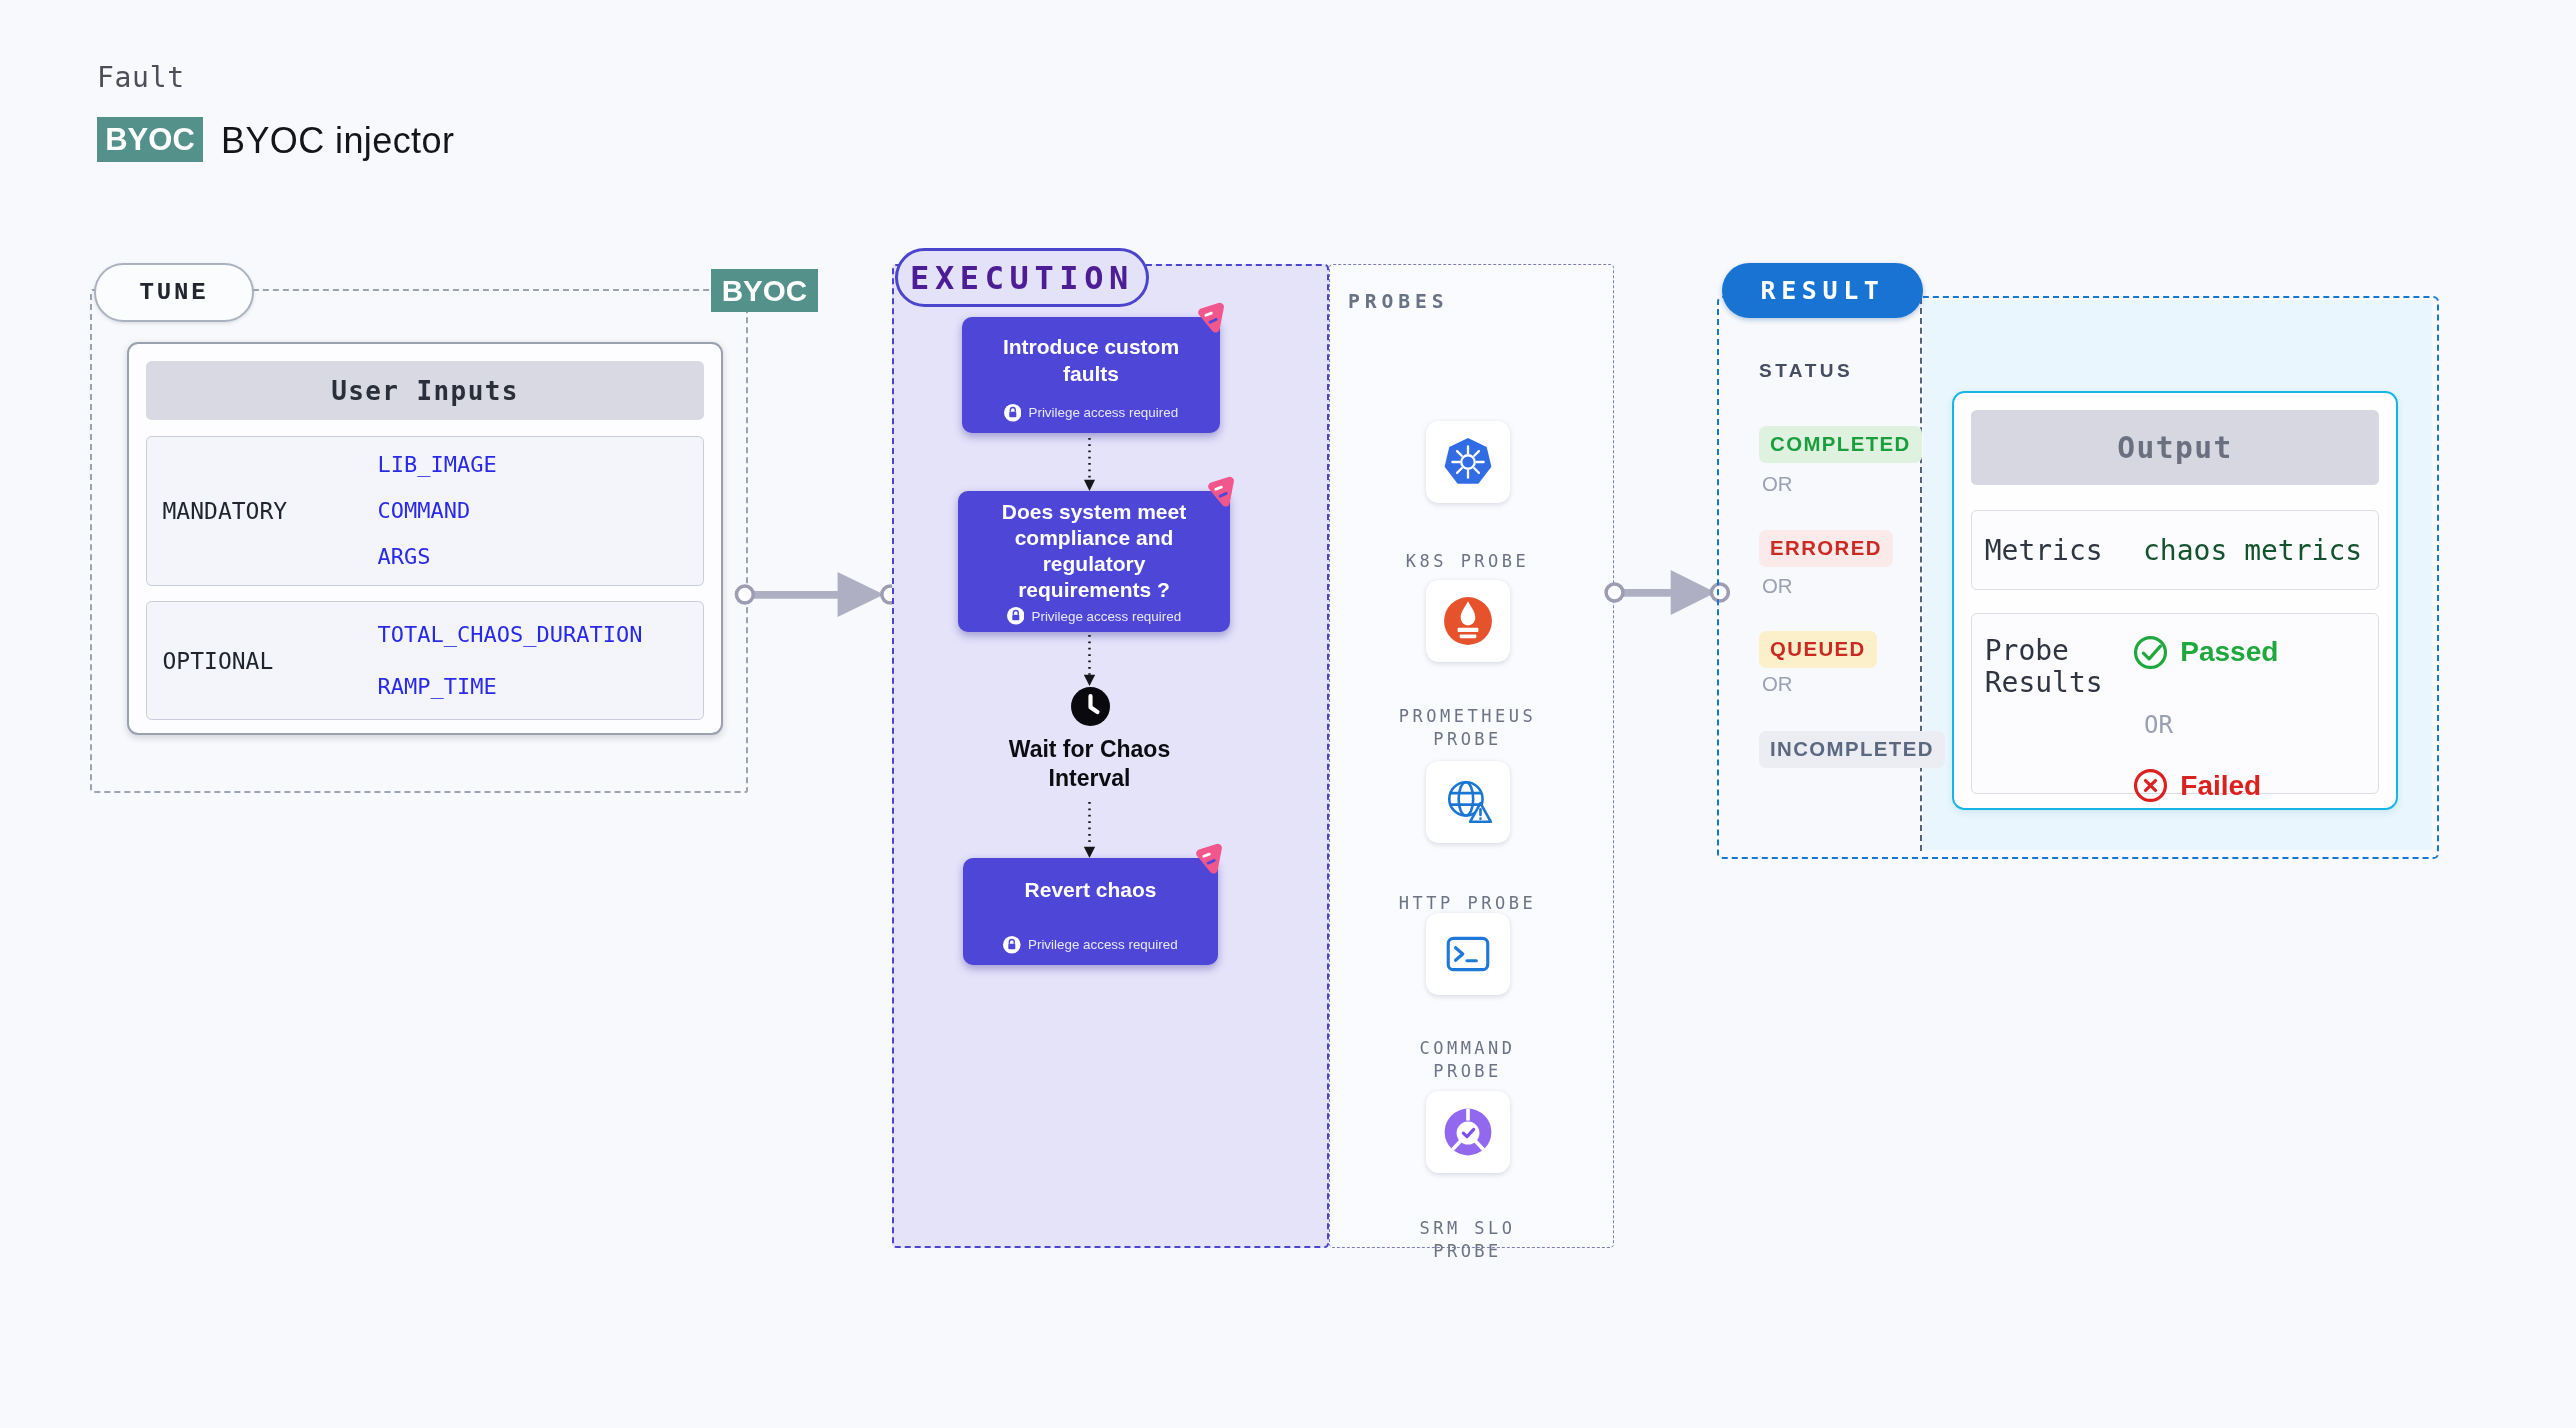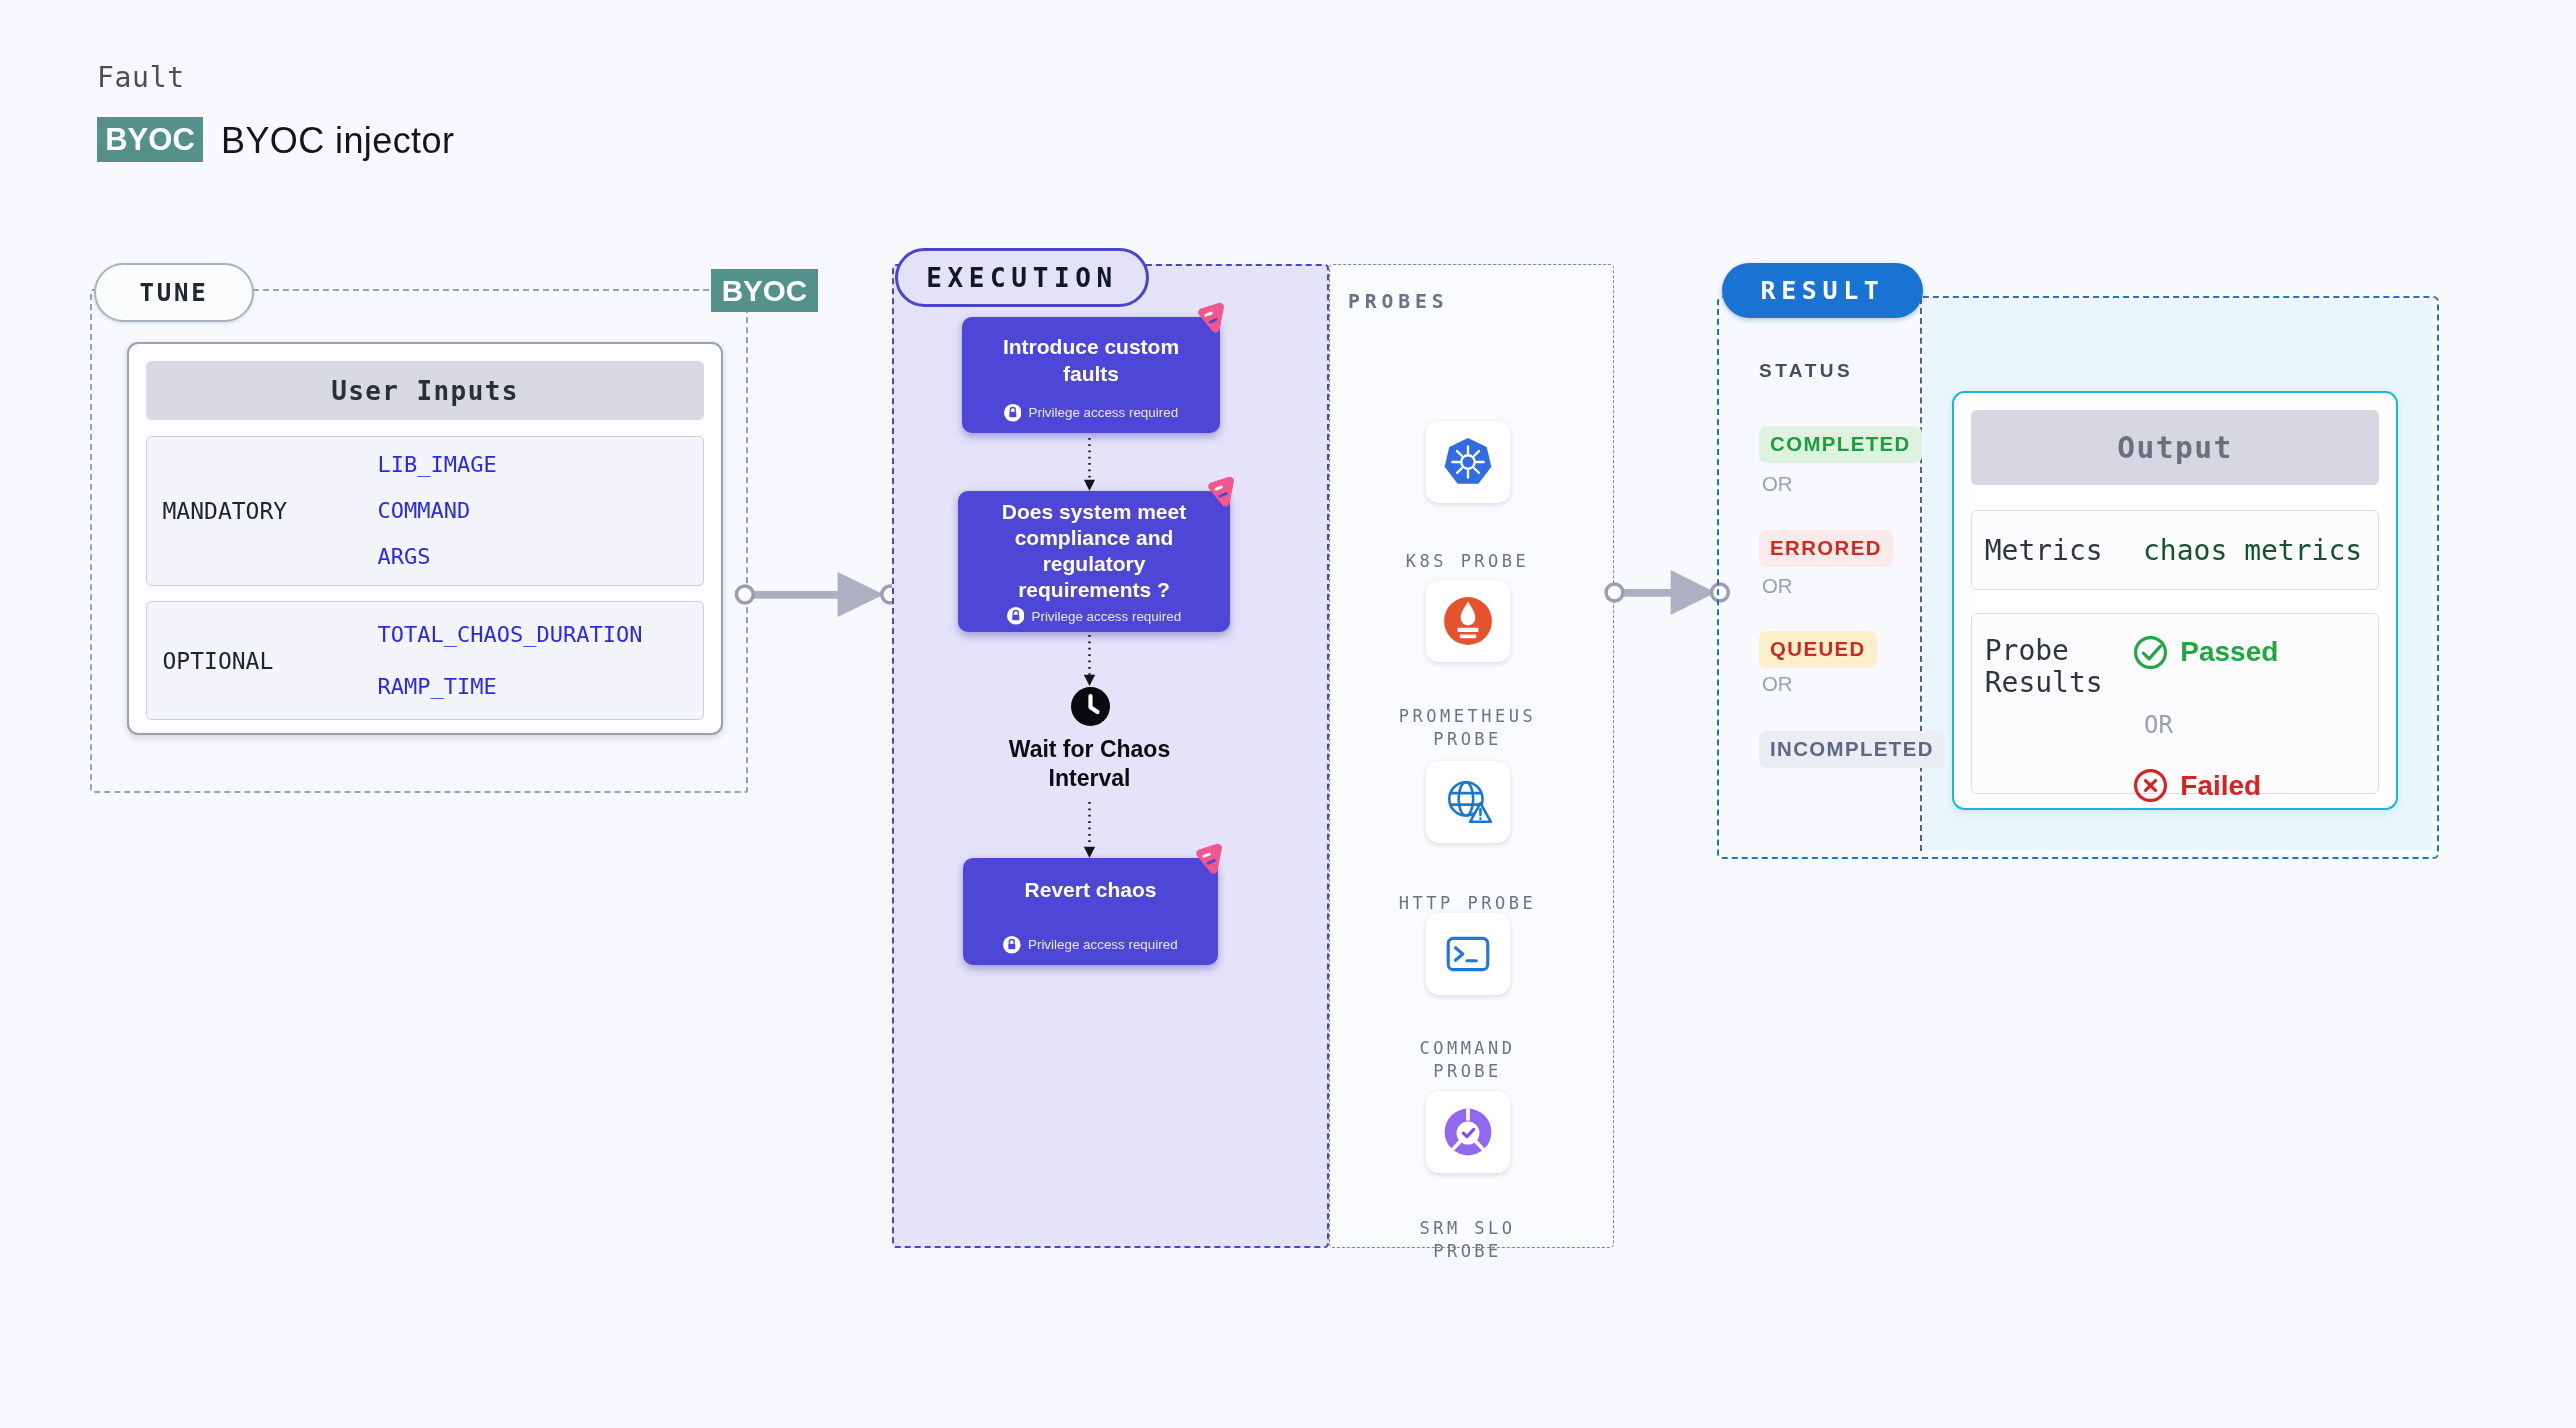--- a/index.html
+++ b/index.html
@@ -14,36 +14,36 @@
   .hdr-badge{left:97px;top:117px;width:106px;height:45px;background:#54918A;color:#fff;
              font-weight:bold;font-size:31px;display:flex;align-items:center;justify-content:center;}
   .page-title{left:221px;top:120px;font-size:36px;font-weight:normal;color:#141419;letter-spacing:0.4px;}
 
   
   .pill{position:absolute;display:flex;align-items:center;justify-content:center;border-radius:31px;}
 
   
   .tune-box{left:90px;top:289px;width:654px;height:500px;border:2.1px dashed #9BA3B1;border-radius:2.8px;}
   .tune-pill{left:94px;top:263px;width:156px;height:55px;background:#FBFCFE;border:2.1px solid #ABB2BF;
-             font-size:24px;font-weight:bold;color:#23262F;letter-spacing:2.8px;box-shadow:0 1.4px 3.5px rgba(60,70,90,.15);}
+             font-size:24px;font-weight:bold;color:#23262F;letter-spacing:2.8px;box-shadow:0 1.4px 3.5px rgba(60,70,90,.15);font-family:Liberation Mono, monospace;}
   .corner-badge{left:711px;top:269px;width:107px;height:43px;background:#54918A;color:#fff;font-weight:bold;
                 font-size:29.6px;display:flex;align-items:center;justify-content:center;}
   .ui-card{left:127px;top:342px;width:596px;height:393px;background:#FDFDFF;border:2.1px solid #9AA1AE;
            border-radius:11.3px;box-shadow:0 2.8px 7px rgba(40,45,60,.18);box-sizing:border-box;padding:17px;}
   .ui-header{height:59px;background:#D9D9E3;border-radius:5.6px;display:flex;align-items:center;justify-content:center;
              font-size:26px;font-weight:bold;color:#2A2F3B;letter-spacing:1.4px;}
   .ui-row{margin-top:15.5px;border:1.4px solid #C9CCDA;background:#F4F5FB;border-radius:5.6px;display:flex;align-items:center;box-sizing:border-box;}
   .ui-row .lbl{width:215px;padding-left:15.5px;font-size:23px;color:#1F242E;}
   .ui-vals{display:flex;flex-direction:column;font-size:22px;color:#2929E9;}
 
   
   .exec-box{left:892px;top:264px;width:437px;height:984px;background:#E5E3FA;border:2.8px dashed #4B44CC;border-radius:4.2px;box-sizing:border-box;}
   .probes-box{left:1329px;top:264px;width:285px;height:984px;background:#FAFBFE;border:1.4px dashed #7D7FB5;border-radius:4.2px;box-sizing:border-box;}
   .exec-pill{left:895px;top:248px;width:248px;height:53px;background:#E4E2F8;border:3.5px solid #4B44CC;
-             font-size:26px;font-weight:bold;color:#0f172a;letter-spacing:5.6px;}
+             font-size:32px;font-weight:bold;color:#4c1d95;letter-spacing:5.6px;}
   .step-card{position:absolute;background:#4E46D6;border-radius:9.9px;color:#fff;text-align:center;
              box-shadow:0 3.5px 8.4px rgba(35,25,140,.35);}
   .step-title{font-size:21px;font-weight:bold;line-height:27.4px;padding:15.5px 18.3px 0 18.3px;}
   .privilege{position:absolute;left:0;right:0;bottom:11.3px;display:flex;align-items:center;justify-content:center;gap:7px;
              font-size:13.4px;color:#E8E8FB;}
   .chaos-ic{position:absolute;top:-15.5px;right:-5.6px;}
   .wait-label{left:984px;top:735px;width:211px;text-align:center;font-size:23px;font-weight:bold;
               line-height:29px;color:#0B0C10;}
 
   

